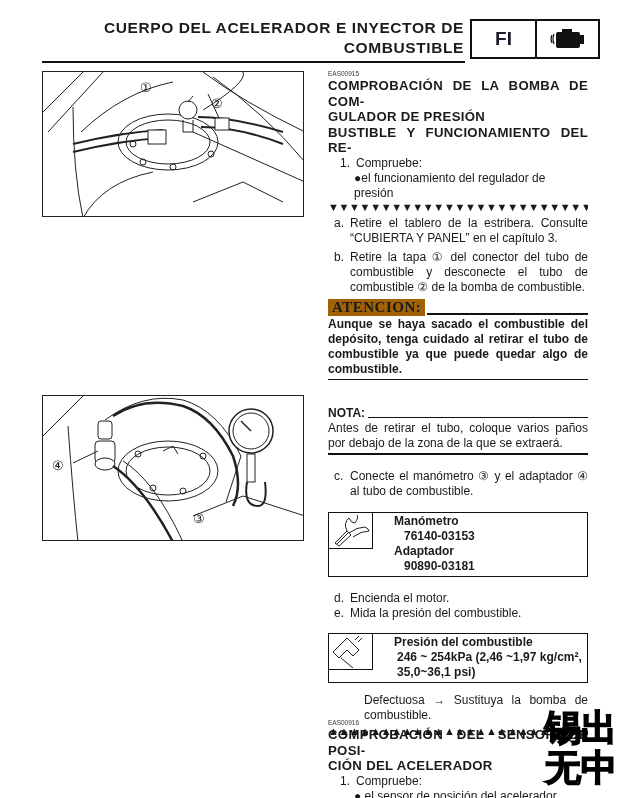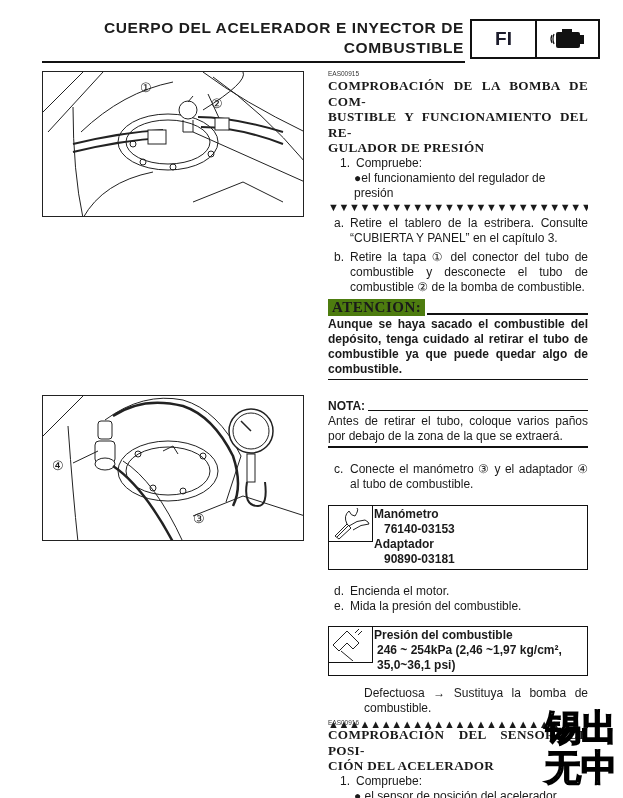--- a/index.html
+++ b/index.html
@@ -9,32 +9,32 @@
   .hdr-title { left:60px; top:18px; width:404px; text-align:right; font-weight:bold;
                font-size:15.5px; line-height:20px; letter-spacing:0.6px; color:#1c1c1c; }
   .hdr-line { left:42px; top:61px; width:423px; height:2px; background:#111; }
   .hdr-box { left:470px; top:19px; width:130px; height:40px; border:2px solid #111; box-sizing:border-box; display:flex; }
   .hdr-fi { width:63px; border-right:2px solid #111; display:flex; align-items:center; justify-content:center;
             font-weight:bold; font-size:19px; color:#1c1c2c; }
   .hdr-eng { flex:1; display:flex; align-items:center; justify-content:center; }
   .fig { left:42px; border:1.5px solid #222; box-sizing:border-box; background:#fff; overflow:hidden; }
   .col { left:328px; width:260px; font-size:12px; line-height:15px; }
   .code { font-size:6.5px; line-height:8px; color:#333; }
-  .h2 { font-weight:bold; font-size:13.2px; line-height:15.5px; letter-spacing:0.3px; text-align:justify;font-family:Liberation Serif, serif; }
+  .h2 { font-weight:bold; font-size:13.2px; line-height:15.5px; letter-spacing:0.3px; text-align:justify; }
   .step { display:flex; }
   .step .n { width:22px; flex:none; text-align:right; padding-right:6px; }
   .bullet { padding-left:26px; }
   .tri { font-size:11px; line-height:11px; letter-spacing:-0.35px; white-space:nowrap; overflow:hidden; width:260px; }
   .sub { display:flex; margin-top:2px; }
   .sub .n { width:22px; flex:none; padding-left:6px; box-sizing:border-box; }
   .sub .t { flex:1; text-align:justify; }
-  .atn-lbl { display:inline-block; background:#4d7c0f; font-family:"Liberation Serif", serif; font-weight:bold;
+  .atn-lbl { display:inline-block; background:#a16207; font-family:"Liberation Serif", serif; font-weight:bold;
              font-size:15px; line-height:17px; padding:0 4px; letter-spacing:0.5px; }
   .rule { height:1.5px; background:#111; }
-  .toolbox { border:1.5px solid #111; box-sizing:border-box; display:flex; }
+  .toolbox { border:1.5px solid #111; box-sizing:border-box; display:flex;gap:20px; }
   .toolicon { width:44px; height:36px; border-right:1.5px solid #111; border-bottom:1.5px solid #111; flex:none; box-sizing:border-box; }
   .tooltxt { padding:1px 0 2px 0; font-weight:bold; font-size:12px; line-height:15px; padding-left:1px; }
   .wm { font-family:"DejaVu Sans", sans-serif; font-size:36px; line-height:40px; color:#fff;
         -webkit-text-stroke:1.5px #000; font-weight:bold; }
 </style>
 </head>
 <body>
 
 <div class="abs hdr-title">
   <div>CUERPO DEL ACELERADOR E INYECTOR DE</div>
@@ -115,22 +115,22 @@
     <path d="M150 120 L200 100 L262 120"></path>
   </svg>
   <span class="abs" style="left:9px; top:62px; font-size:13px;">④</span>
   <span class="abs" style="left:150px; top:115px; font-size:13px;">③</span>
 </div>
 
 <div class="abs col" style="top:70px;">
   <div class="code">EAS00915</div>
   <div class="h2">
     <div>COMPROBACIÓN DE LA BOMBA DE COM-</div>
+    <div>GULADOR DE PRESIÓN</div>
     <div>BUSTIBLE Y FUNCIONAMIENTO DEL RE-</div>
-    <div>GULADOR DE PRESIÓN</div>
   </div>
   <div class="step">
     <span class="n">1.</span>
     <span>Compruebe:</span>
   </div>
   <div class="bullet">●el funcionamiento del regulador de presión</div>
   <div class="tri" style="margin-top:1px;">▼▼▼▼▼▼▼▼▼▼▼▼▼▼▼▼▼▼▼▼▼▼▼▼▼▼▼▼▼▼</div>
 
   <div class="sub" style="margin-top:3px;">
     <span class="n">a.</span>
@@ -143,21 +143,21 @@
 
   <div style="margin-top:4px;">
     <div style="display:flex; align-items:flex-end;">
       <span class="atn-lbl">ATENCION:</span>
       <div class="rule" style="flex:1; margin-left:2px; margin-bottom:1px;"></div>
     </div>
     <div style="font-weight:bold; text-align:justify; margin-top:1px;">Aunque se haya sacado el combustible del depósito, tenga cuidado al retirar el tubo de combustible ya que puede quedar algo de combustible.</div>
     <div class="rule" style="margin-top:2px;"></div>
   </div>
 
-  <div style="margin-top:19px;">
+  <div style="margin-top:26px;">
     <div style="display:flex; align-items:flex-end;">
       <span style="font-weight:bold;">NOTA:</span>
       <div class="rule" style="flex:1; margin-left:3px; margin-bottom:3px;"></div>
     </div>
     <div style="text-align:justify;">Antes de retirar el tubo, coloque varios paños por debajo de la zona de la que se extraerá.</div>
     <div class="rule" style="margin-top:2px;"></div>
   </div>
 
   <div class="sub" style="margin-top:14px;">
     <span class="n">c.</span>

